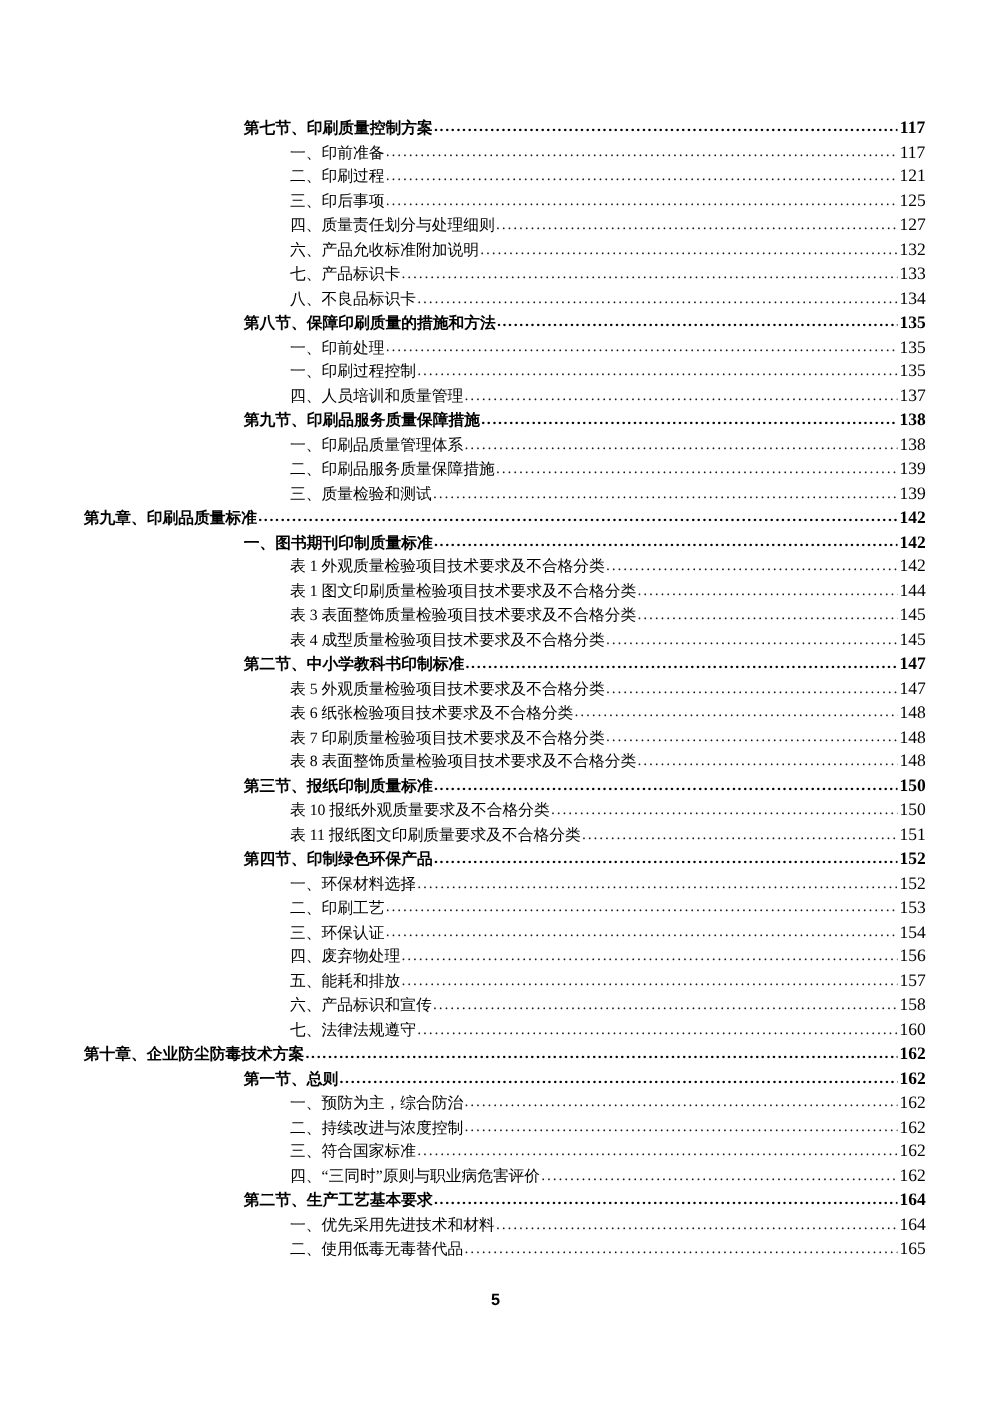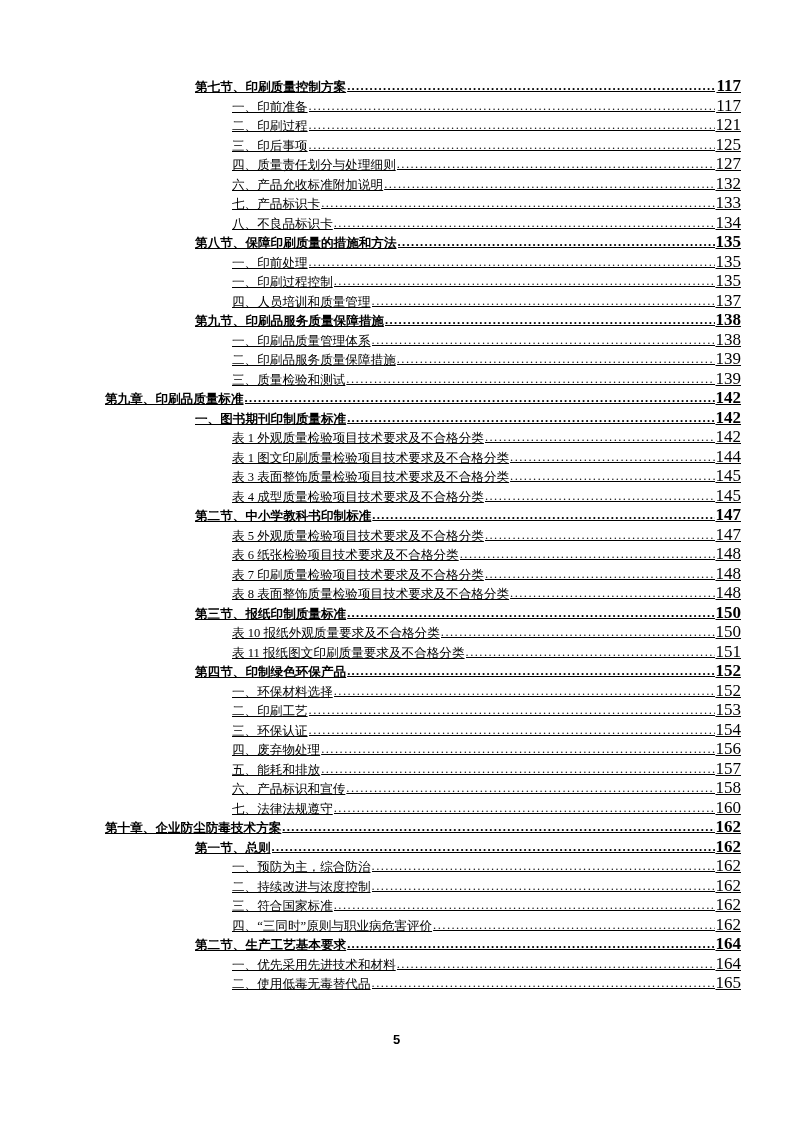--- a/index.html
+++ b/index.html
@@ -13,23 +13,22 @@
     height: 1122px;
     background: #ffffff;
     margin: 0 auto;
     overflow: hidden;
     font-family: "Liberation Serif", "DejaVu Serif", serif;
     color: #000000;
   }
   .toc {
     position: absolute;
     left: 0;
-    top: 76px;
+    top: 93px;
     width: 793px;
-    text-decoration: underline;
   }
   .toc-row {
     display: flex;
     align-items: baseline;
     width: 100%;
     box-sizing: border-box;
     padding-right: 52px;
     height: 19.5px;
     line-height: 19.5px;
     white-space: nowrap;
@@ -51,27 +50,27 @@
     content: "........................................................................................................................................................................................";
     display: block;
     font-size: 12.6px;
     letter-spacing: 1.45px;
     color: #1a1a1a;
     white-space: nowrap;
     overflow: hidden;
   }
   .toc-row .pnum {
     flex: 0 0 auto;
-    font-size: 17px;
-    text-align: left;
+    font-size: 14px;
+    text-align: center;
     min-width: 22px;
   }
 
   
-  .lvl-1 { padding-left: 105px; }
+  .lvl-1 { padding-left: 67px; }
   .lvl-2 { padding-left: 195px; }
   .lvl-3 { padding-left: 232px; }
 
   
   .bold .label,
   .bold .pnum {
     font-weight: bold;
   }
   .bold .leader::before {
     font-weight: bold;

